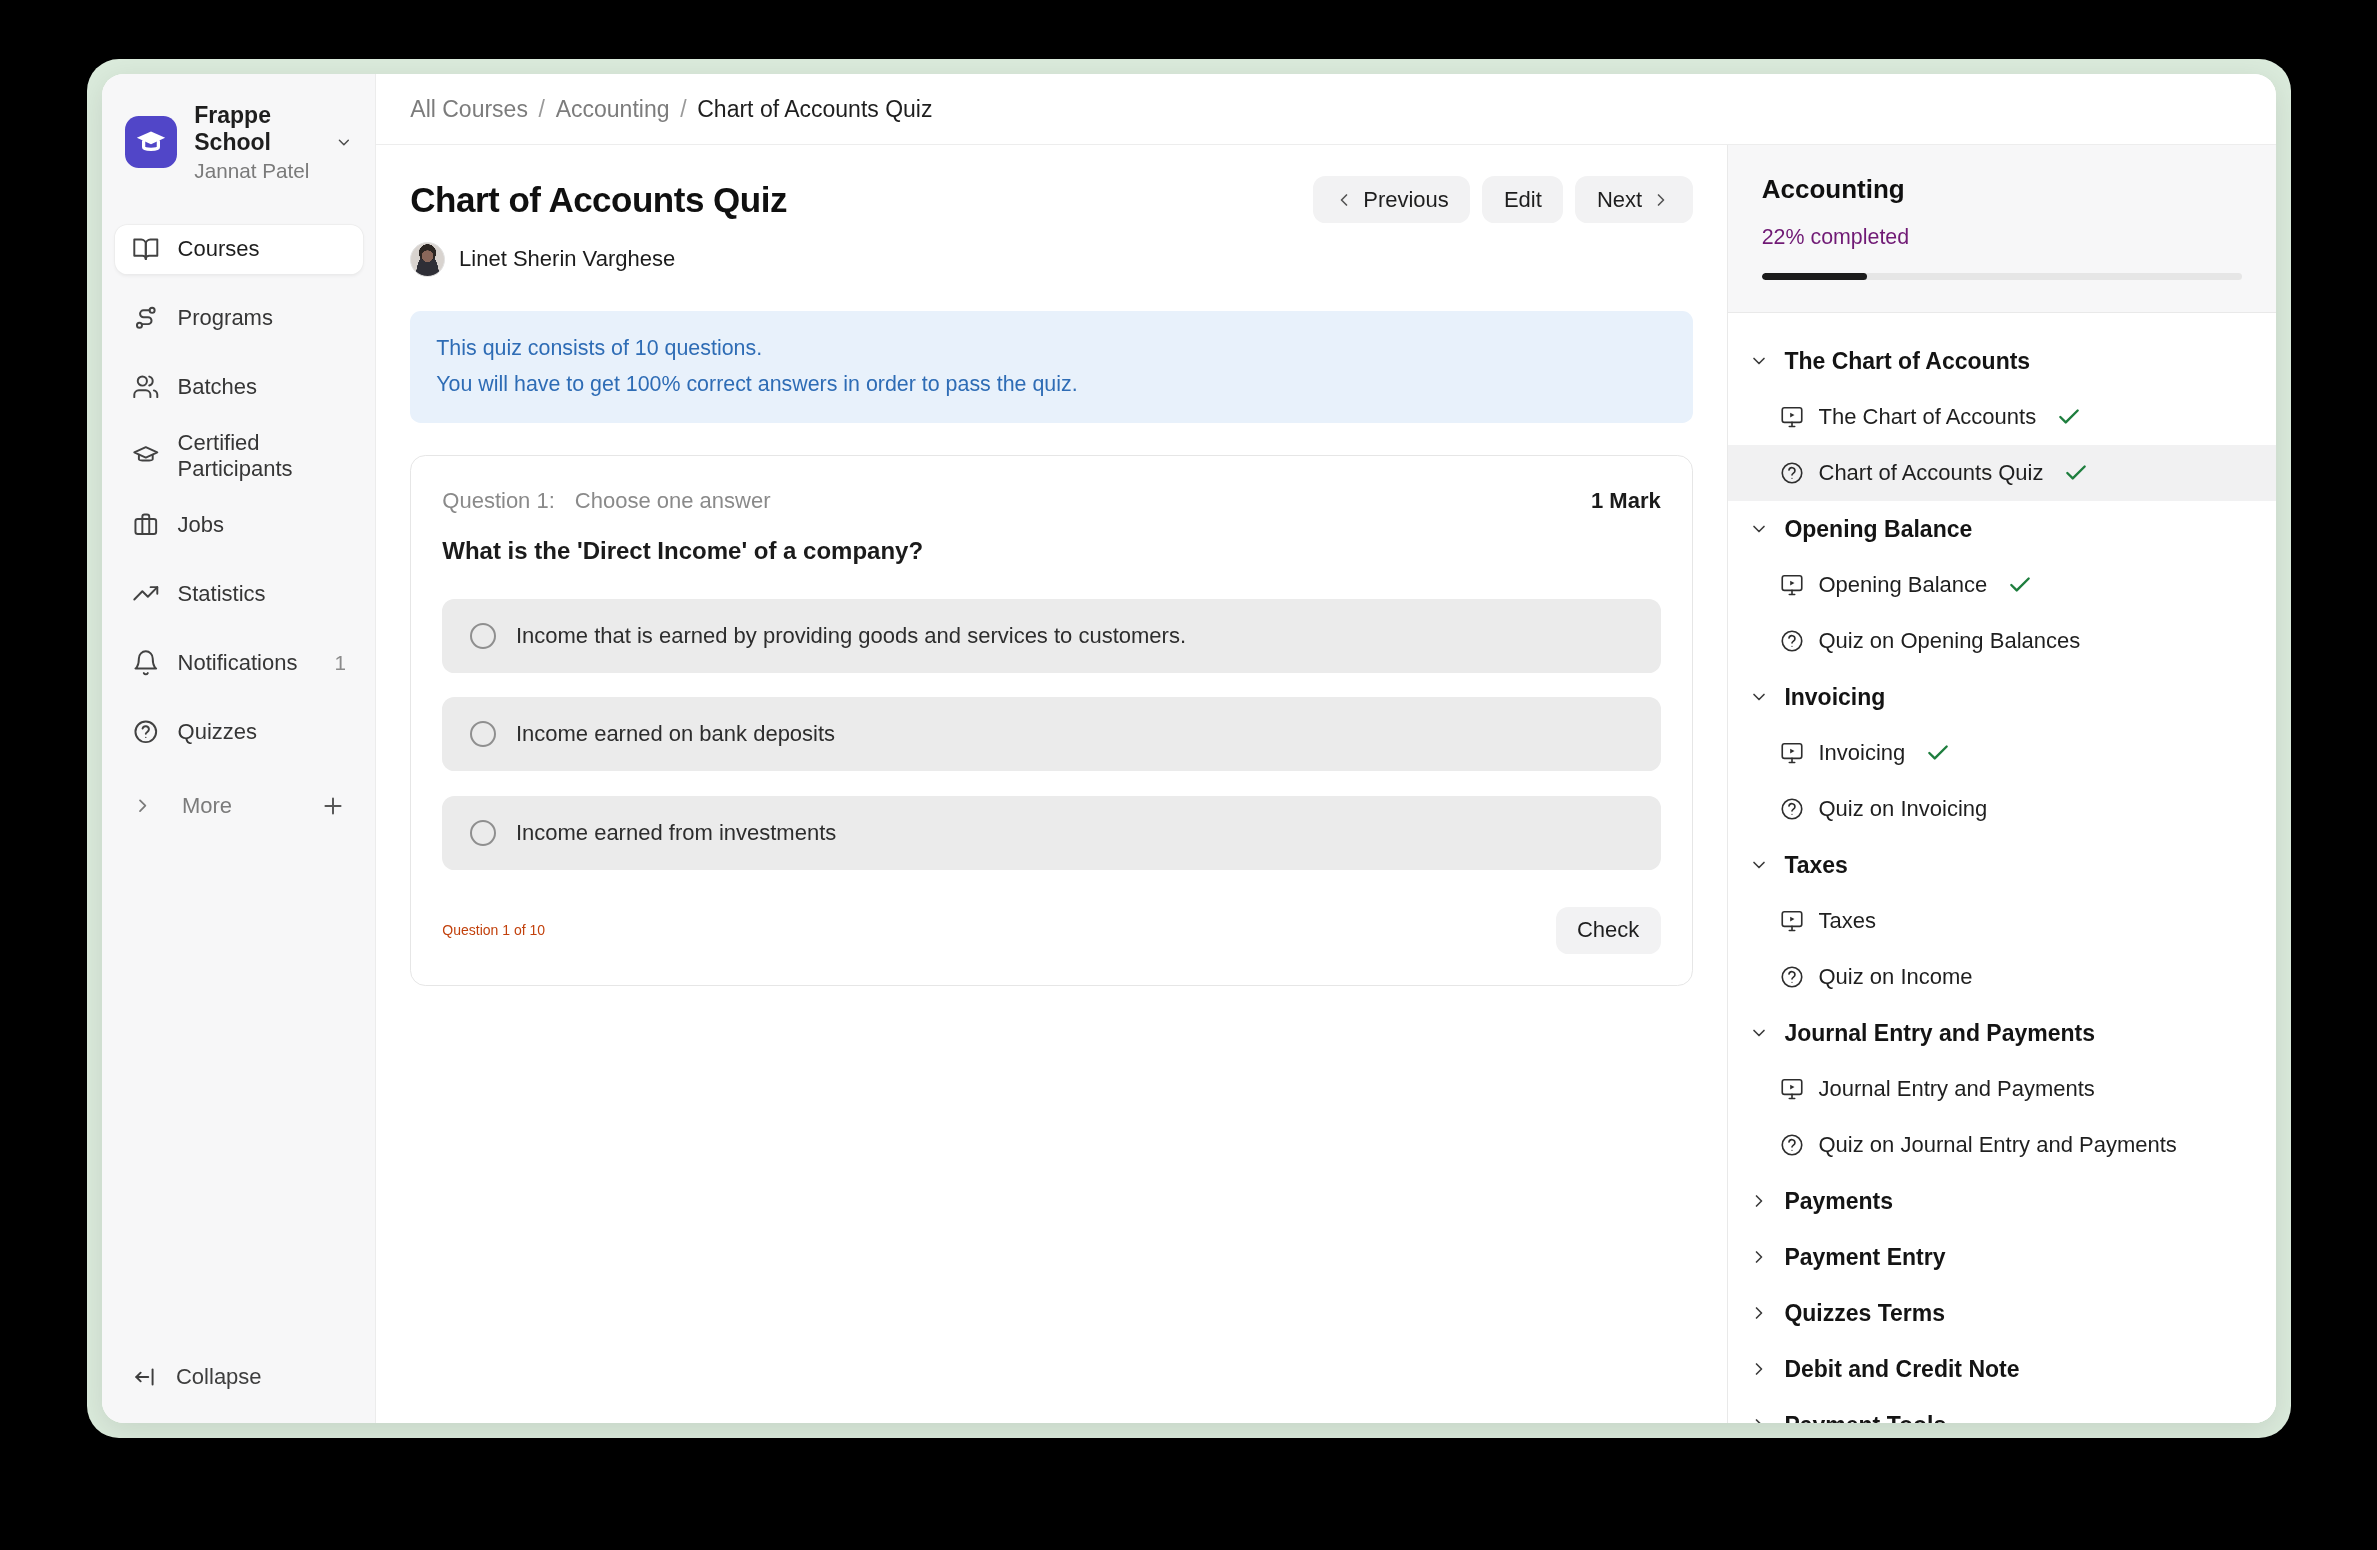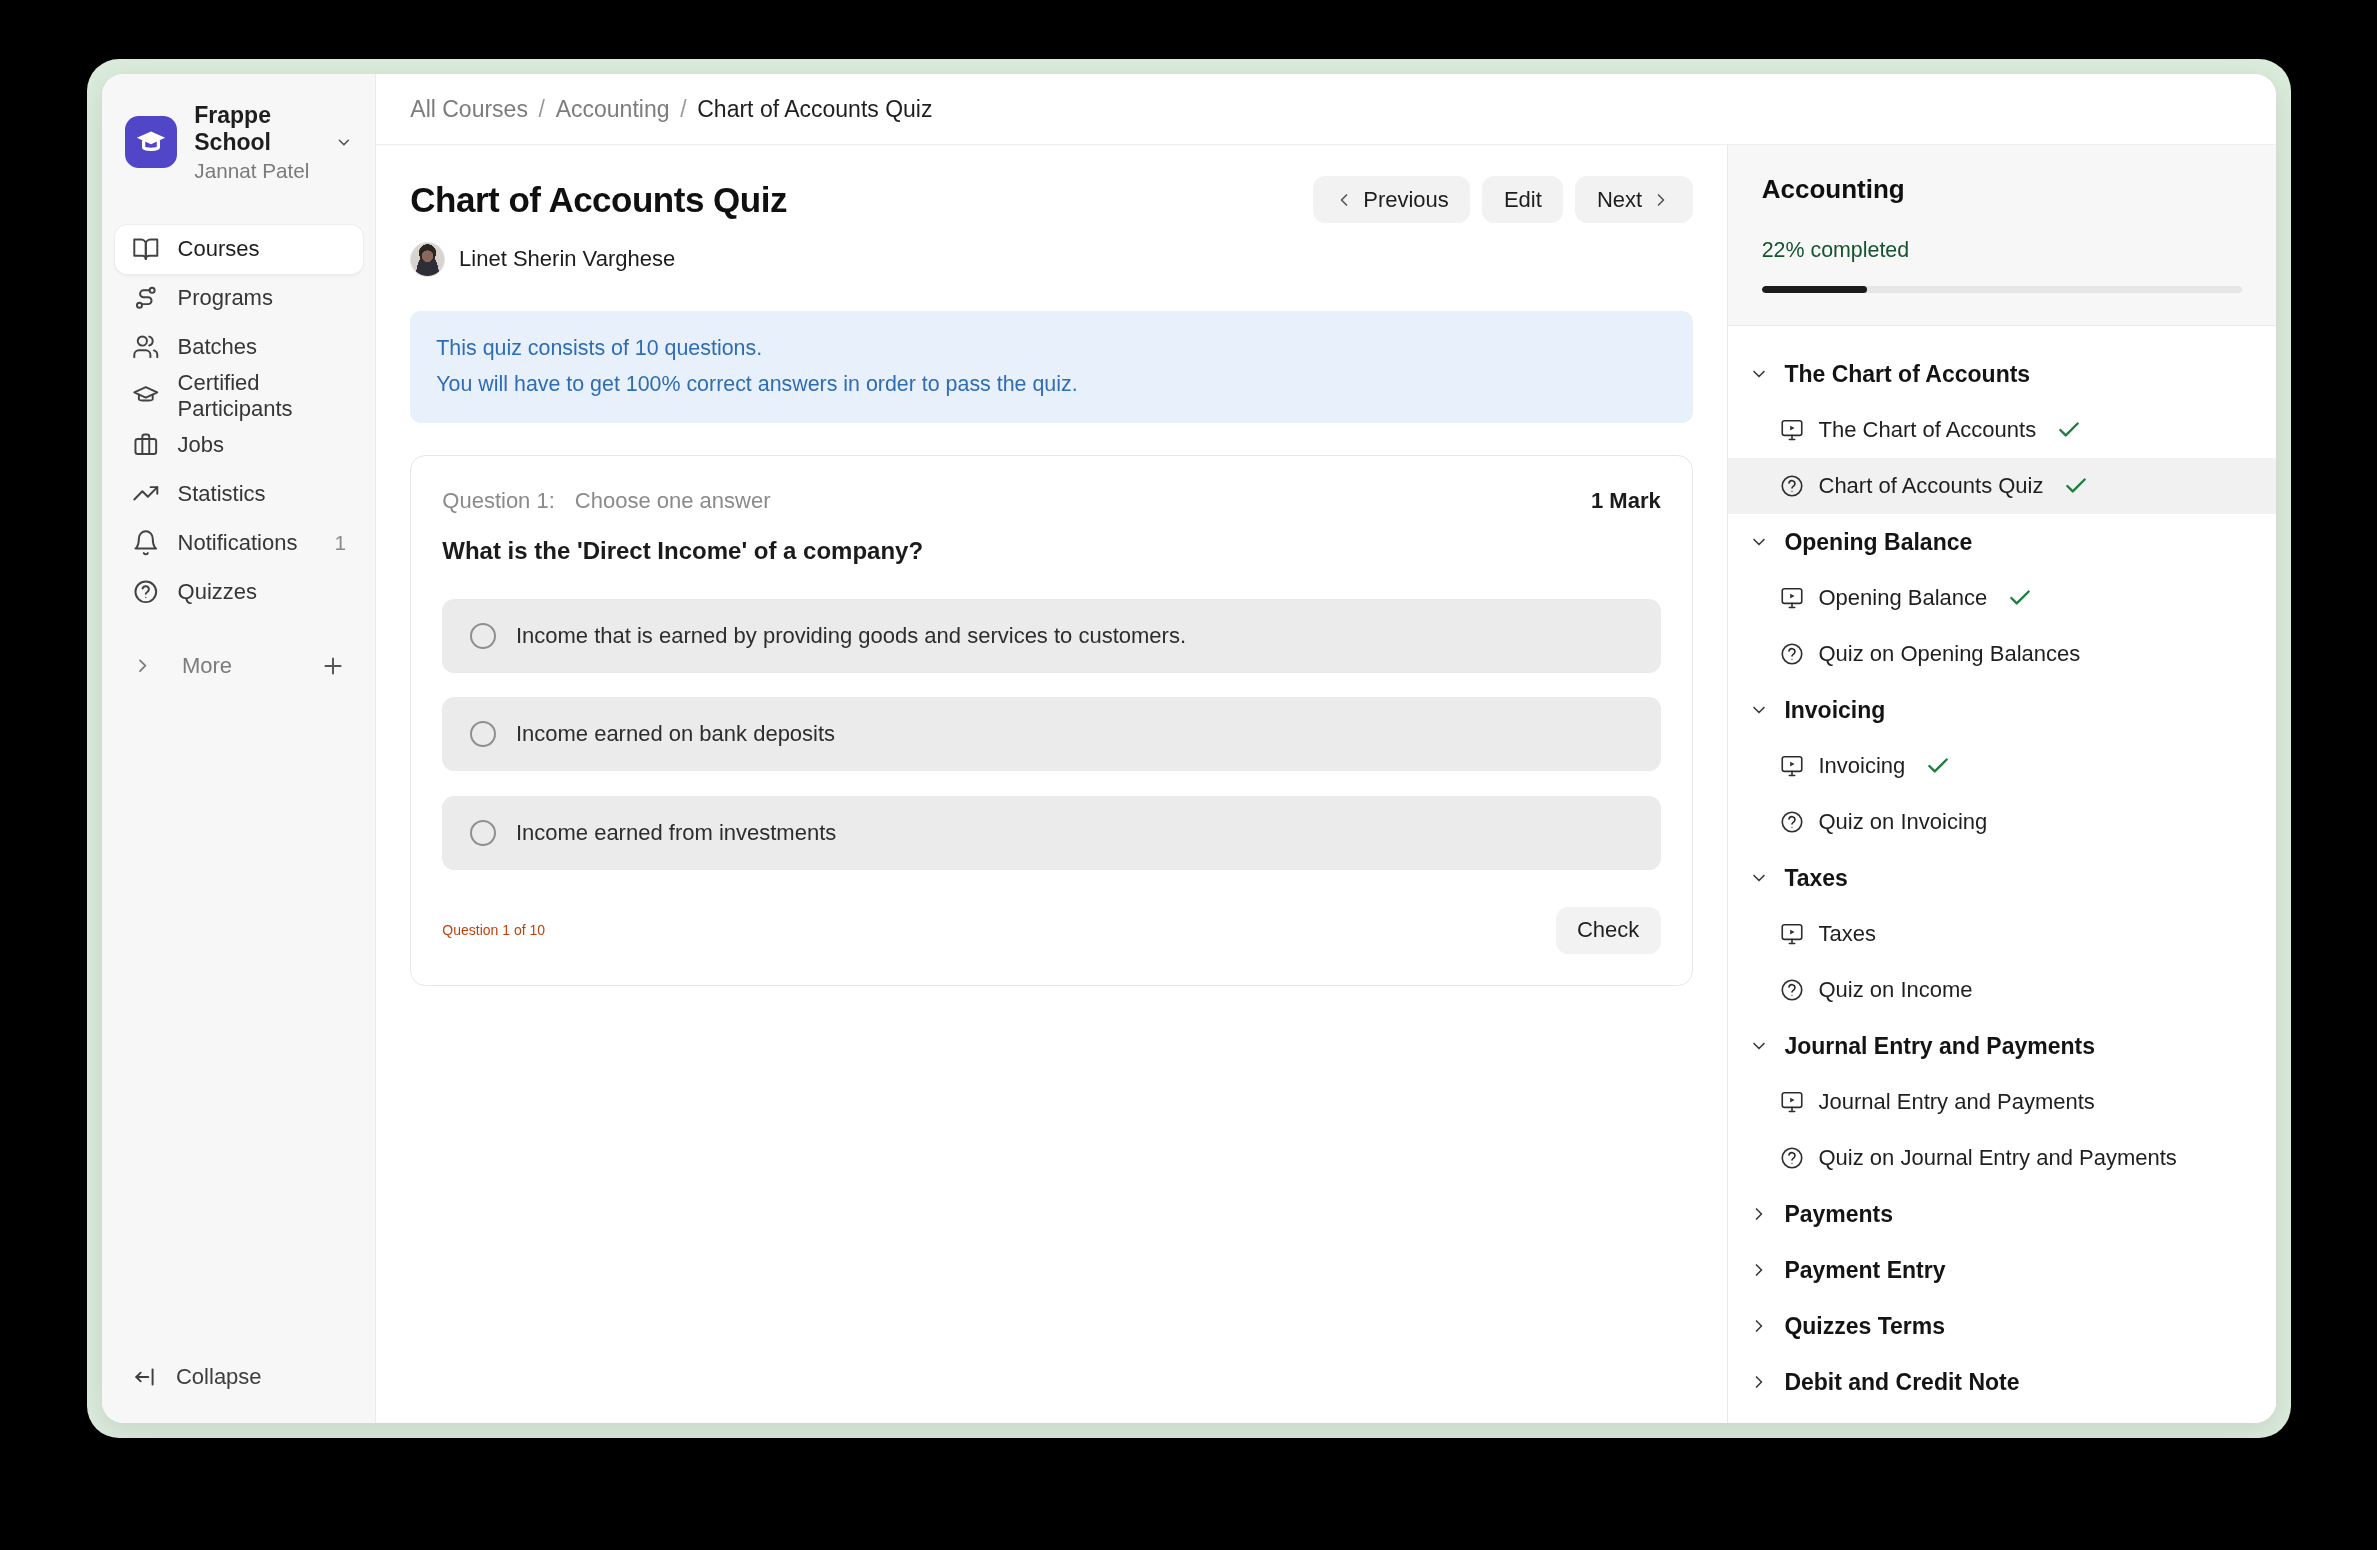--- a/index.html
+++ b/index.html
@@ -32,21 +32,21 @@
   .logo {
     width:52px; height:52px; border-radius:13.8px; background:#5146C8; flex:none;
     display:flex; align-items:center; justify-content:center;
   }
   .logo svg { width:34px; height:34px; }
   .ws-text { min-width:0; }
   .ws-title { font-size:23px; font-weight:700; color:#1E1E1E; }
   .ws-sub { font-size:20.7px; color:#7A7A7A; margin-top:3.1px; }
   .ws-chevron { margin-left:auto; width:23px; height:23px; color:#4c4c4c; }
 
-  .menu { margin-top:37px; display:flex; flex-direction:column; }
+  .menu { margin-top:37px; display:flex; flex-direction:column;gap:20px; }
   .side-item {
     height:49px; display:flex; align-items:center; gap:18.4px; padding:0 17px;
     border-radius:12.3px; font-size:22px; color:#363636; cursor:pointer;
   }
   .side-item .icn { width:27.6px; height:27.6px; color:#424242; flex:none; }
   .side-item.active {
     background:#fff; font-weight:500; color:#1d1d1d;
     box-shadow:0 0 0 0.8px #ECECEC, 0 1.5px 3.8px rgba(0,0,0,.06);
   }
   .badge { margin-left:auto; color:#8B8B8B; font-size:20.7px; }
@@ -120,21 +120,21 @@
   }
 
   .card-footer { display:flex; align-items:center; margin-top:37px; }
   .q-count { color:#c2410c; font-size:14px; }
   .check-btn { margin-left:auto; }
 
   
   .outline { width:549px; flex:none; border-left:0.8px solid #E9E9E9; display:flex; flex-direction:column; background:#fff; }
   .outline-head { background:#F7F7F8; padding:29px 34px 32px; border-bottom:0.8px solid #E9E9E9; flex:none; }
   .outline-title { font-size:26px; font-weight:700; color:#101010; }
-  .outline-progress-text { font-size:21.4px; color:#14532d; margin-top:33px; }
+  .outline-progress-text { font-size:21.4px; color:#701a75; margin-top:20px; }
   .progress-track { margin-top:23px; height:6.9px; border-radius:3.8px; background:#E6E6E6; overflow:hidden; }
   .progress-fill { height:100%; background:#1C1C1C; border-radius:3.8px; }
 
   .outline-list { flex:1; overflow:hidden; padding-top:20px; }
   .o-section {
     height:56px; display:flex; align-items:center; gap:15.3px; padding:0 21.4px;
     font-size:23px; font-weight:700; color:#141414; cursor:pointer;
   }
   .o-section .chev { width:20px; height:20px; color:#3B3B3B; flex:none; }
   .o-item {

